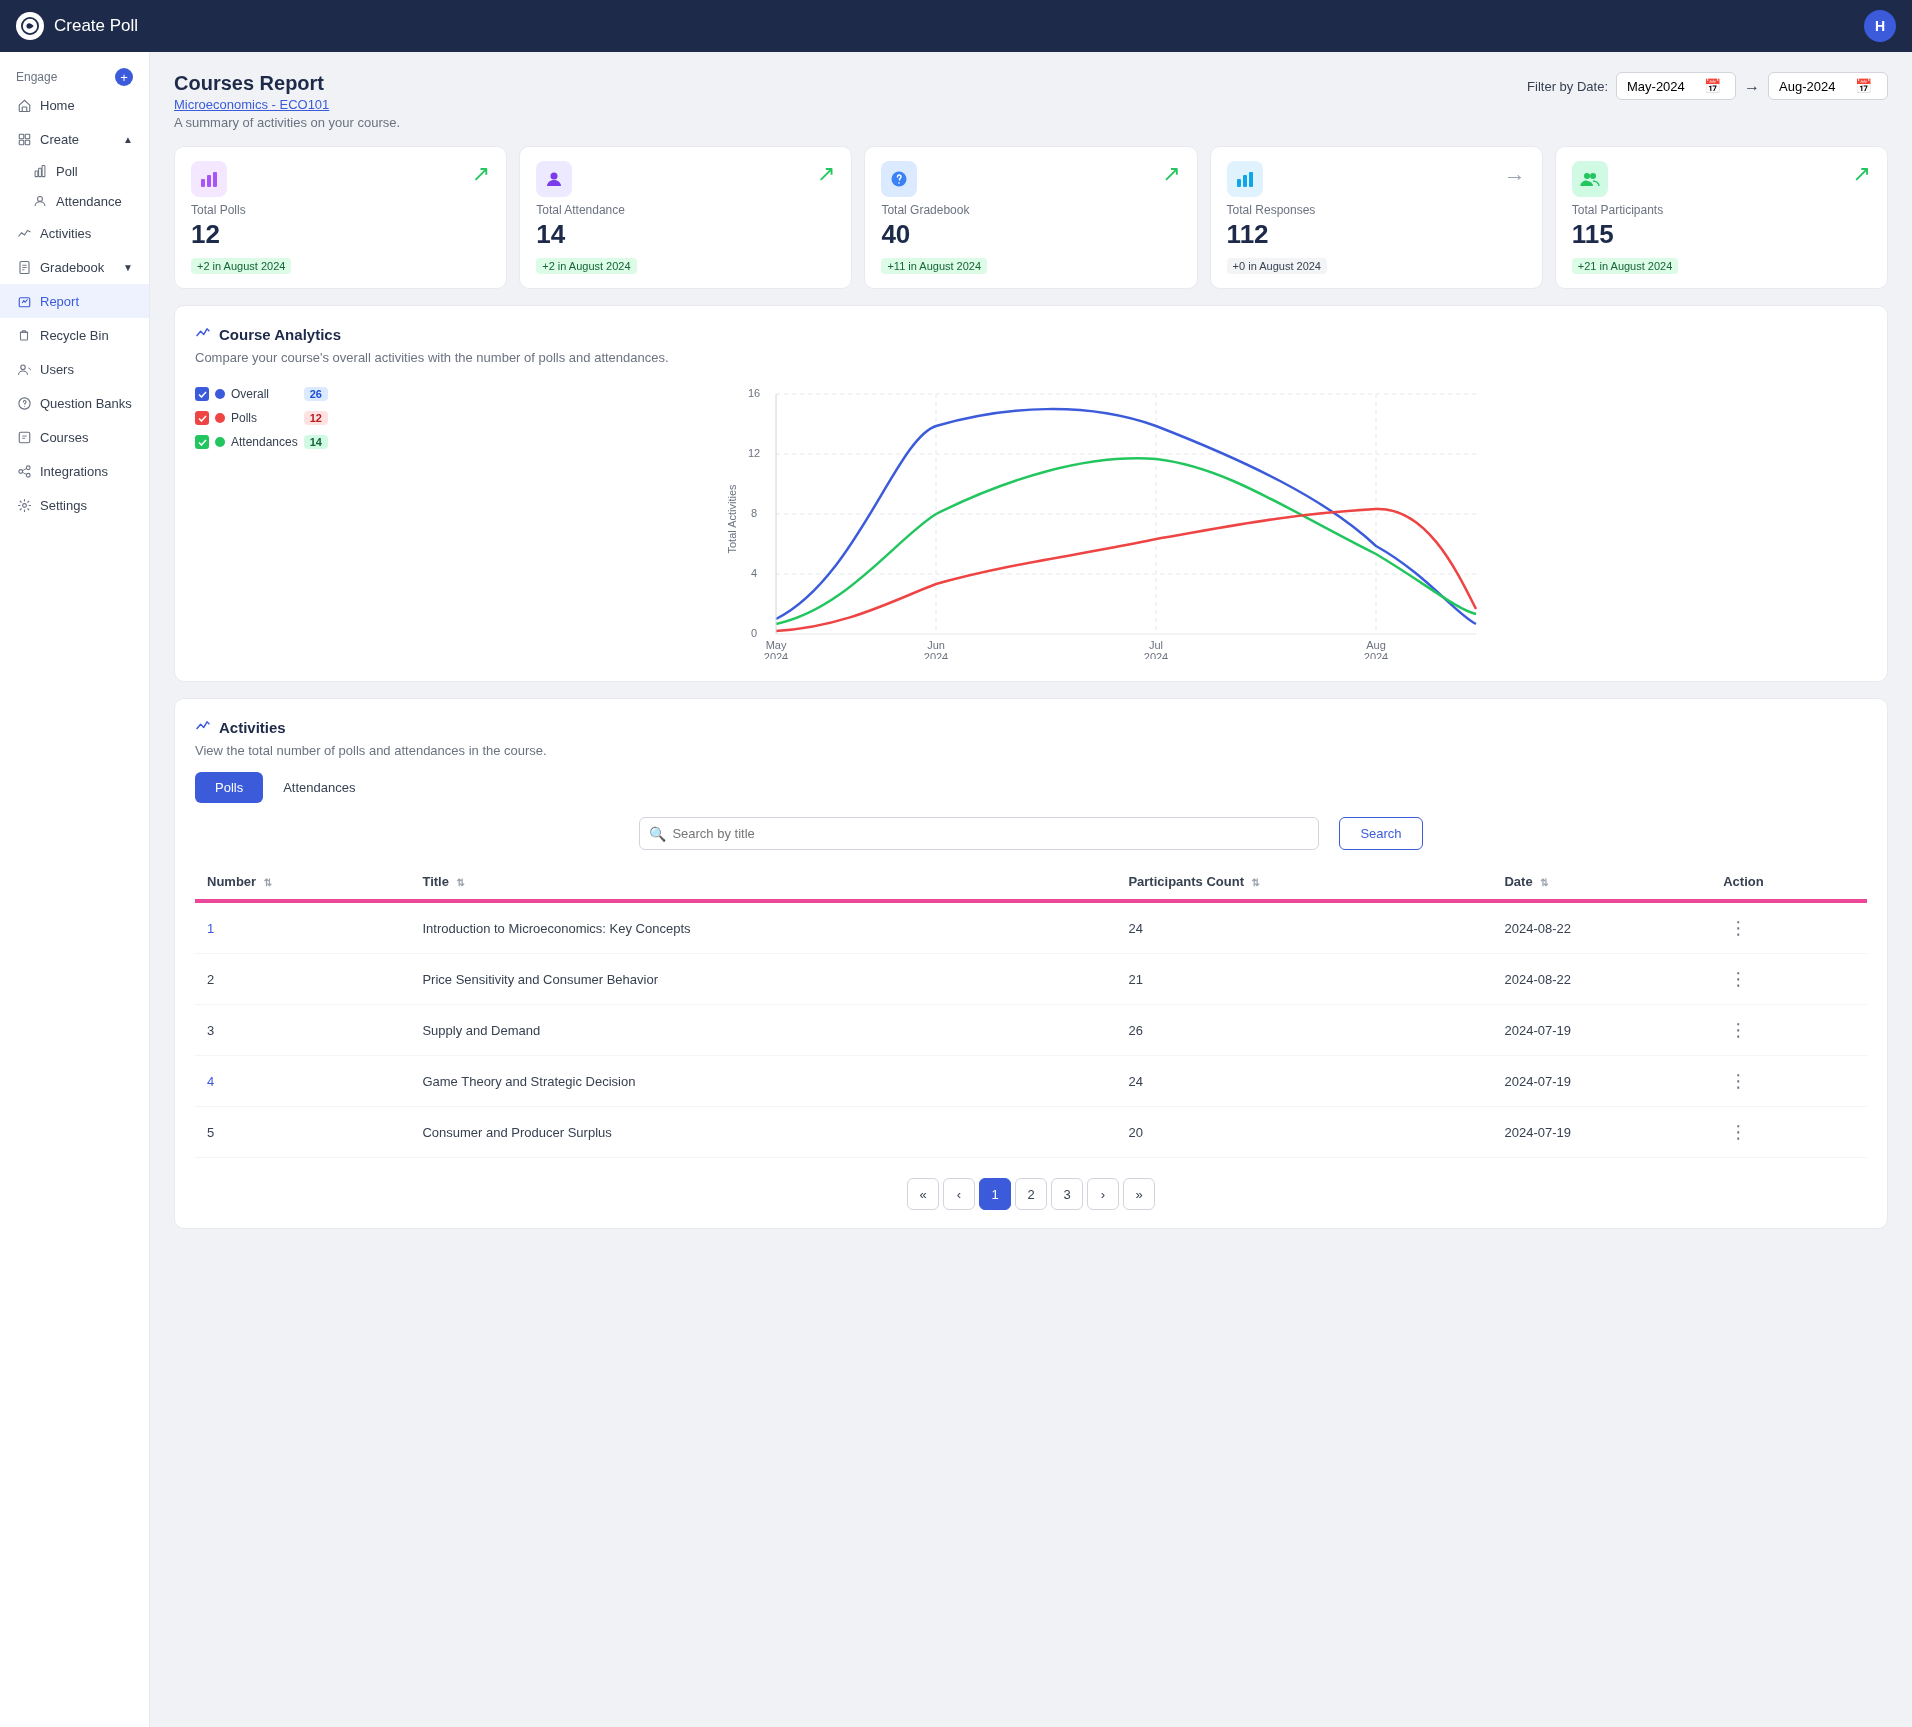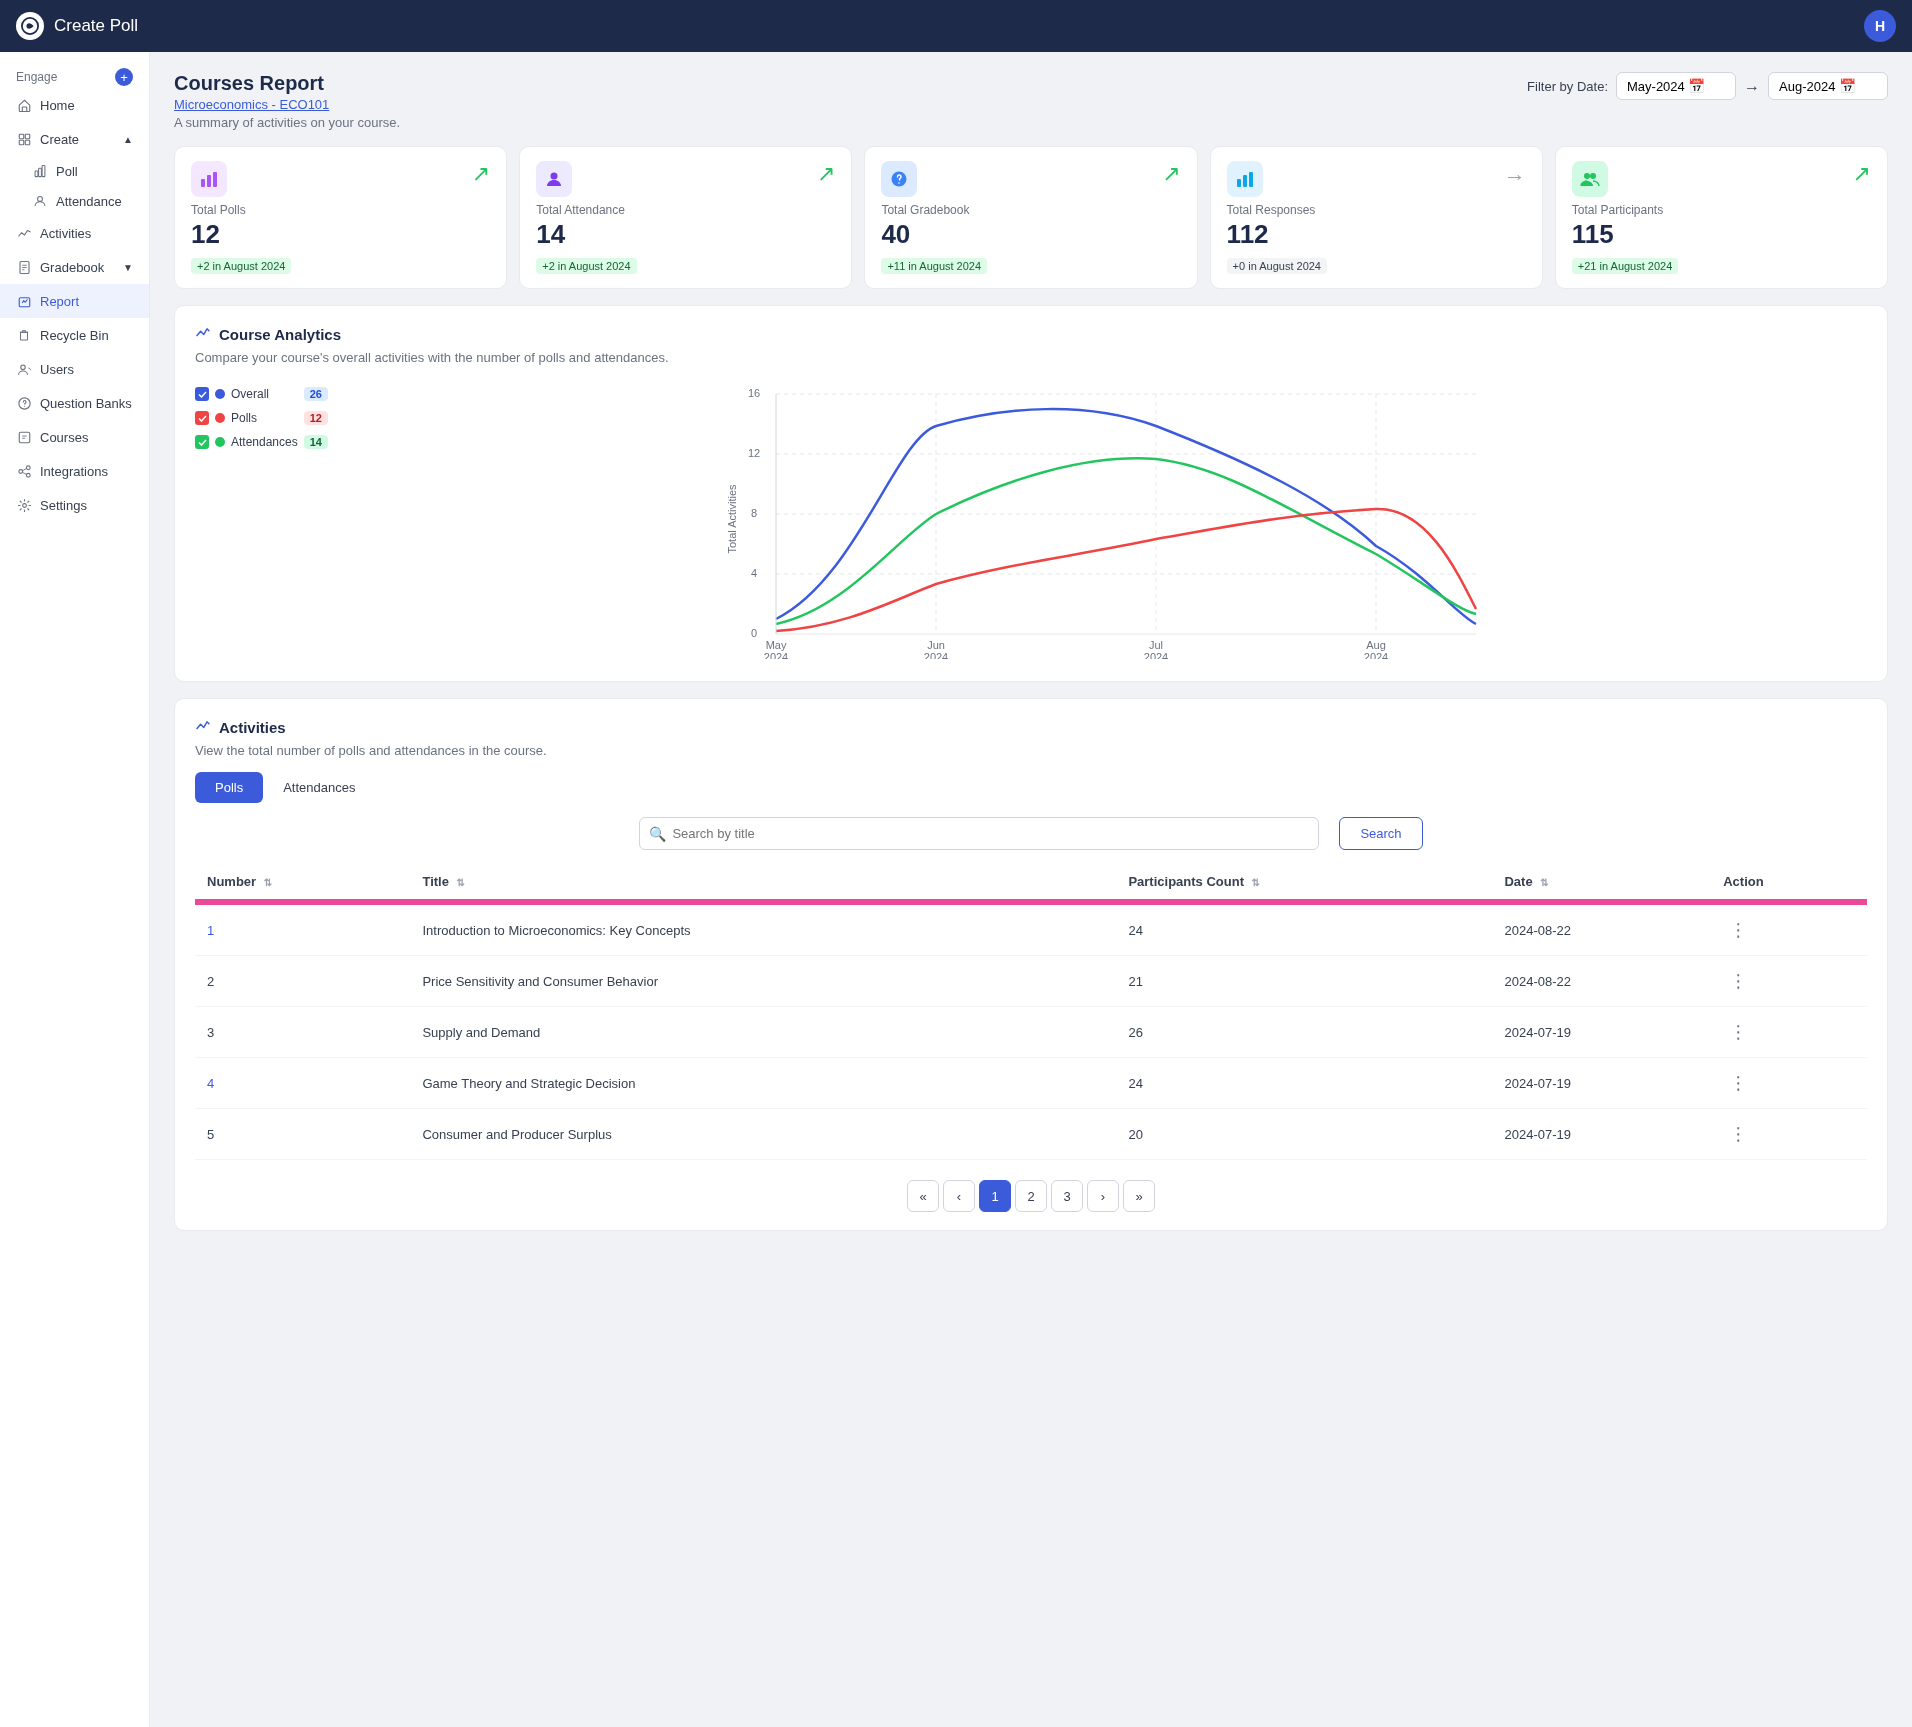--- a/index.html
+++ b/index.html
@@ -29,21 +29,21 @@
     
     .main { flex: 1; overflow-y: auto; padding: 20px 24px; background: #f0f2f5; }
 
     
     .page-header { display: flex; align-items: flex-start; justify-content: space-between; margin-bottom: 16px; }
     .page-title-block h1 { font-size: 20px; font-weight: 700; color: #1e2a4a; }
     .page-title-block .course-link { font-size: 13px; color: #3b5bdb; text-decoration: underline; cursor: pointer; margin-top: 2px; }
     .page-title-block .subtitle { font-size: 13px; color: #6b7280; margin-top: 3px; }
     .filter-row { display: flex; align-items: center; gap: 8px; }
     .filter-label { font-size: 13px; color: #374151; }
-    .date-input { border: 1px solid #d1d5db; border-radius: 6px; padding: 5px 10px; font-size: 13px; display: flex; align-items: center; gap: 4px; background: #fff; cursor: pointer; min-width: 120px; }
+    .date-input { border: 1px solid #d1d5db; border-radius: 6px; padding: 5px 10px; font-size: 13px; display: flex; align-items: center; gap: 20px; background: #fff; cursor: pointer; min-width: 120px; }
     .date-input .cal-icon { font-size: 14px; color: #6b7280; }
     .arrow-icon { font-size: 16px; color: #374151; }
 
     
     .stat-cards { display: flex; gap: 12px; margin-bottom: 16px; }
     .stat-card { background: #fff; border-radius: 10px; padding: 14px 16px; flex: 1; border: 1px solid #e8eaf0; position: relative; min-width: 0; }
     .stat-card-header { display: flex; align-items: flex-start; justify-content: space-between; }
     .stat-icon { width: 36px; height: 36px; border-radius: 8px; display: flex; align-items: center; justify-content: center; font-size: 18px; }
     .stat-icon.purple { background: #f3e8ff; }
     .stat-icon.violet { background: #ede9fe; }
@@ -81,21 +81,21 @@
 
     
     .search-row { display: flex; align-items: center; gap: 8px; margin-bottom: 14px; justify-content: center; }
     .search-input-wrap { position: relative; flex: 1; max-width: 680px; }
     .search-input-wrap .search-icon { position: absolute; left: 10px; top: 50%; transform: translateY(-50%); color: #9ca3af; font-size: 14px; }
     .search-input { width: 100%; border: 1px solid #d1d5db; border-radius: 6px; padding: 8px 10px 8px 32px; font-size: 13px; color: #374151; outline: none; }
     .search-btn { border: 1px solid #3b5bdb; background: #fff; color: #3b5bdb; border-radius: 6px; padding: 8px 20px; font-size: 13px; font-weight: 500; cursor: pointer; margin-left: 12px; }
 
     
     table { width: 100%; border-collapse: collapse; font-size: 13px; }
-    thead th { padding: 10px 12px; text-align: left; color: #374151; font-weight: 600; border-bottom: 6px solid #ec4899; background: #fff; font-size: 13px; }
+    thead th { padding: 10px 12px; text-align: left; color: #374151; font-weight: 600; border-bottom: 4px solid #ec4899; background: #fff; font-size: 13px; }
     thead th .sort-icon { color: #9ca3af; font-size: 10px; margin-left: 4px; }
     tbody tr { border-bottom: 1px solid #f3f4f6; }
     tbody td { padding: 12px 12px; color: #374151; }
     tbody td.link { color: #3b5bdb; cursor: pointer; }
     .action-btn { background: none; border: none; cursor: pointer; color: #6b7280; font-size: 18px; padding: 2px 6px; border-radius: 4px; }
 
     
     .pagination { display: flex; align-items: center; justify-content: center; gap: 4px; margin-top: 20px; }
     .page-btn { width: 32px; height: 32px; border: 1px solid #d1d5db; border-radius: 6px; background: #fff; cursor: pointer; display: flex; align-items: center; justify-content: center; font-size: 13px; color: #374151; }
     .page-btn.active { background: #3b5bdb; color: #fff; border-color: #3b5bdb; }

